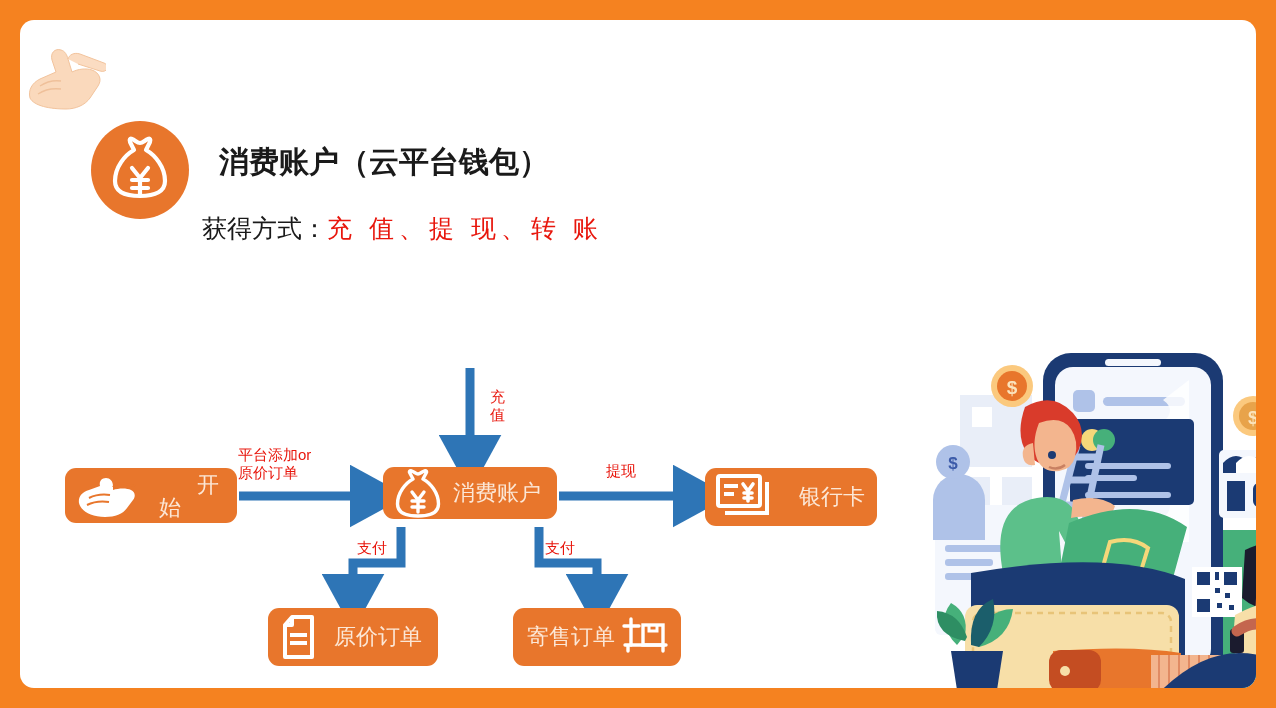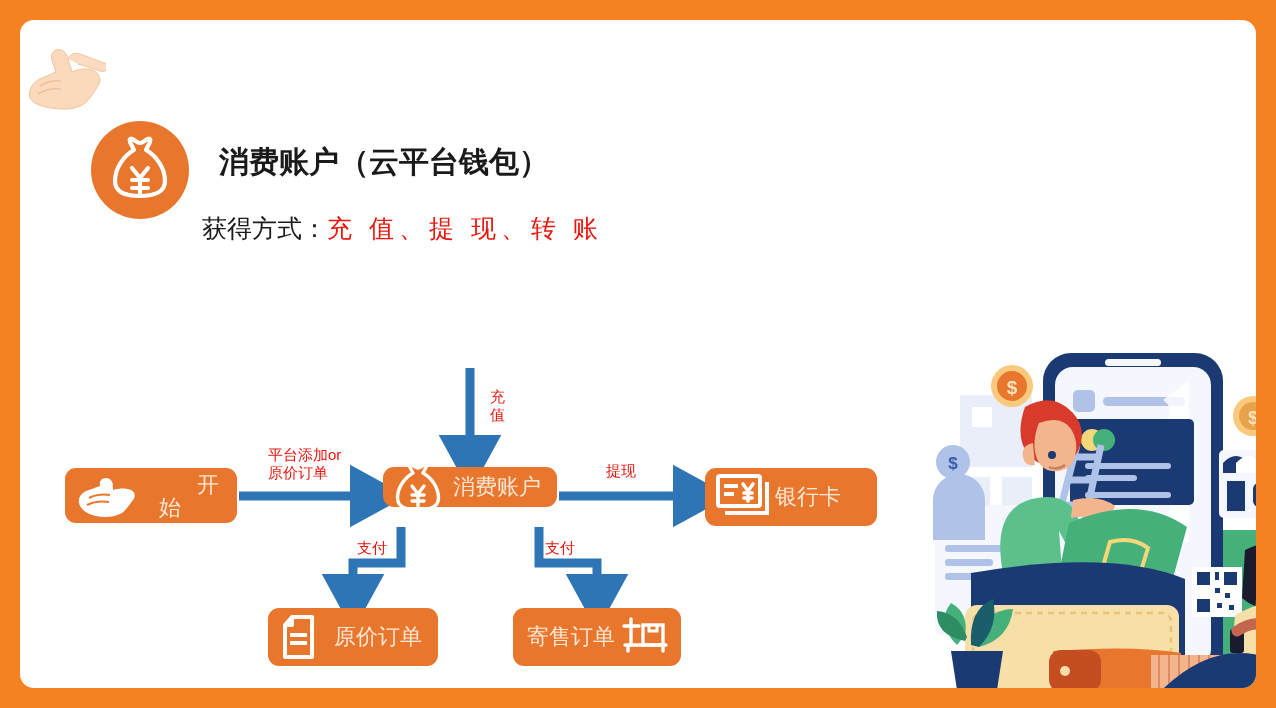--- a/index.html
+++ b/index.html
@@ -40,27 +40,27 @@
     display:flex;align-items:center;box-sizing:border-box;
   }
   .node-label{color:#FCE7D6;white-space:nowrap;font-size:22px;}
   .ico{flex:0 0 auto;display:block;}
 
   #n-start{left:45px;top:448px;width:172px;height:55px;padding:0 10px;}
   #n-start .stack{position:relative;flex:1;height:100%;}
   #n-start .k1{position:absolute;right:8px;top:2px;font-size:22px;color:#FCE7D6;}
   #n-start .k2{position:absolute;right:46px;top:25px;font-size:22px;color:#FCE7D6;}
 
-  #n-wallet{left:363px;top:447px;width:174px;height:40px;padding:0 10px 0 8px;gap:8px;}
-  #n-bank{left:685px;top:448px;width:172px;height:58px;padding:0 10px 0 10px;gap:4px;}
+  #n-wallet{left:363px;top:447px;width:174px;height:52px;padding:0 10px 0 8px;gap:8px;}
+  #n-bank{left:685px;top:448px;width:172px;height:58px;padding:0 10px 0 10px;gap:28px;}
   #n-order{left:248px;top:588px;width:170px;height:58px;padding:0 10px 0 12px;gap:12px;}
   #n-consign{left:493px;top:588px;width:168px;height:58px;padding:0 8px 0 14px;gap:6px;}
 
   .elabel{position:absolute;color:#e8160c;white-space:nowrap;font-size:15px;line-height:1.22;}
-  #lb-add{left:248px;top:426px;}
+  #lb-add{left:218px;top:426px;}
   #lb-recharge{left:461px;top:368px;width:16px;white-space:normal;text-align:right;margin-left:8px;}
   #lb-withdraw{left:586px;top:442px;text-align:right;}
   #lb-pay1{left:337px;top:519px;}
   #lb-pay2{left:525px;top:519px;}
 
   #flow-svg{position:absolute;left:0;top:330px;width:900px;height:340px;}
 
   
   #illus{position:absolute;left:885px;top:325px;width:391px;height:383px;overflow:hidden;}
   #illus svg{display:block;}

